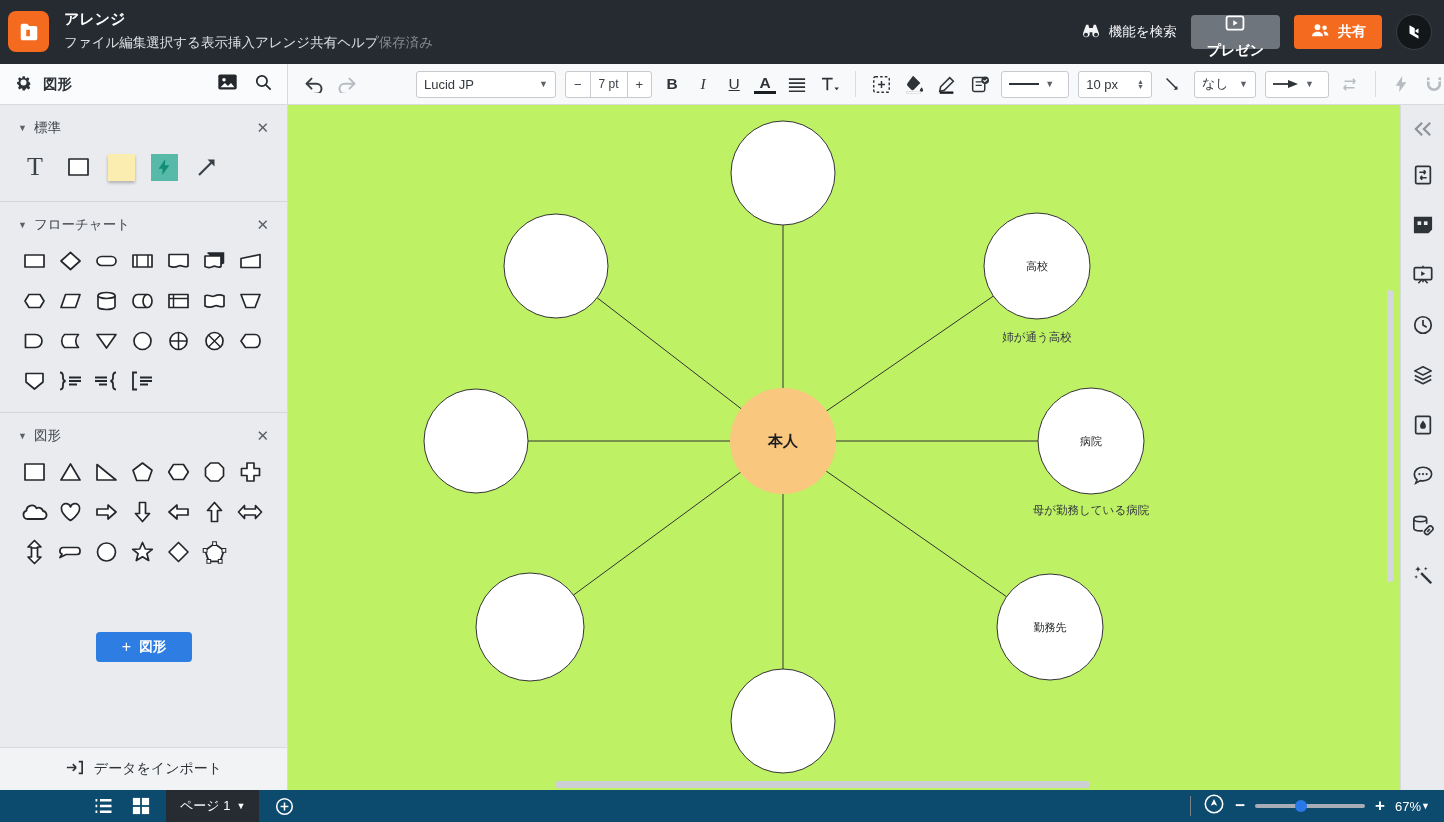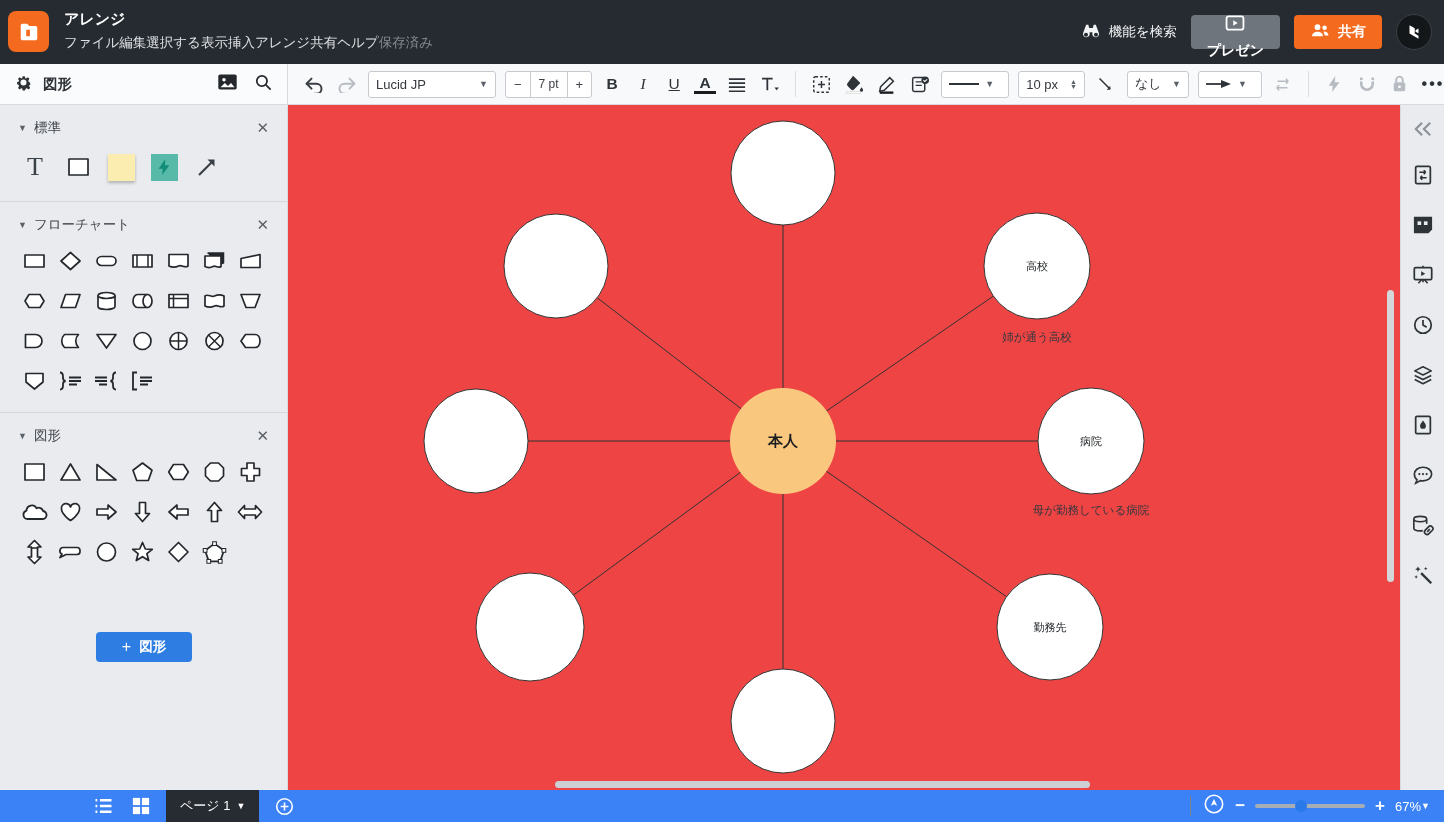--- a/index.html
+++ b/index.html
@@ -30,21 +30,21 @@
   #panel-header .title { font-size:14.5px; font-weight:bold; color:#2e3338; margin-left:10px; }
   #panel-header .spacer { flex:1; }
   #toolbar { position:absolute; left:288px; top:64px; width:1156px; height:41px; background:#f8f9fa;
     border-bottom:1px solid #d8dbde; display:flex; align-items:center; padding:0 14px; gap:9px; color:#3c4147; }
   .ticon { width:24px; height:24px; display:flex; align-items:center; justify-content:center; flex:0 0 auto; }
   .ticon.dim { color:#b7bcc2; }
   .tsep { width:1px; height:26px; background:#dcdfe2; margin:0 4px; flex:0 0 auto; }
   .combo { background:#fff; border:1px solid #c7cbd0; border-radius:3px; height:27px;
     display:flex; align-items:center; font-size:13px; color:#33383e; padding:0 7px; gap:6px; flex:0 0 auto; }
   .combo .car { font-size:9px; color:#5b6168; }
-  #font-combo { width:128px; } #font-combo span:first-child { flex:1; }
+  #font-combo { width:140px;margin-left:48px; } #font-combo span:first-child { flex:1; }
   .size-group { display:flex; border:1px solid #c7cbd0; border-radius:3px; background:#fff; height:27px;
     align-items:stretch; flex:0 0 auto; }
   .size-group>div { display:flex; align-items:center; justify-content:center; font-size:13px; padding:0 8px; }
   .size-group .bdr { border-left:1px solid #c7cbd0; border-right:1px solid #c7cbd0; font-size:12px; }
   .fmt { font-size:15.5px; width:22px; text-align:center; color:#2e3338; flex:0 0 auto; }
   .fmt.b { font-weight:bold; } .fmt.i { font-style:italic; font-family:"Liberation Serif",serif; }
   .fmt.u { text-decoration:underline; }
   .fmt.a { border-bottom:3px solid #1a1d20; line-height:17px; font-weight:bold;}
   .spin { display:flex; flex-direction:column; font-size:7px; color:#5b6168; line-height:5px; }
 
@@ -60,34 +60,34 @@
   .std-row { display:flex; gap:9px; padding:8px 16px 16px 18px; align-items:center; }
   .divider { height:1px; background:#d3d6da; margin:2px 0 0 0; }
   #add-shapes-btn { position:absolute; left:96px; top:527px; width:96px; height:30px; background:#2e7de2;
     color:#fff; border:none; border-radius:4px; font-size:13.5px; font-weight:bold;
     display:flex; align-items:center; justify-content:center; gap:8px; }
   #import-row { position:absolute; left:0; bottom:0; width:287px; height:43px; background:#f2f3f5;
     border-top:1px solid #d8dbde; display:flex; align-items:center; justify-content:center; gap:10px;
     font-size:14px; color:#2e3338; }
 
   
-  #canvas { position:absolute; left:288px; top:105px; width:1112px; height:685px; background:#ef4444; overflow:hidden; }
+  #canvas { position:absolute; left:288px; top:105px; width:1112px; height:685px; background:#bef264; overflow:hidden; }
   #diagram { position:absolute; left:0; top:0; }
   #hscroll { position:absolute; left:267px; top:676px; width:535px; height:7px; border-radius:4px; background:#ccd0d4; }
   #vscroll { position:absolute; left:1099px; top:185px; width:7px; height:292px; border-radius:4px; background:#d4d7da; }
 
   
   #right-dock { position:absolute; left:1400px; top:105px; width:44px; height:685px; background:#e9ebee;
     border-left:1px solid #d8dbde; display:flex; flex-direction:column; align-items:center; padding-top:8px; }
   #right-dock .dock-item { width:32px; height:32px; display:flex; align-items:center; justify-content:center;
     color:#2e3338; margin-bottom:18px; }
   #right-dock .dock-item.first { color:#8d939a; margin-bottom:14px; }
 
   
-  #bottombar { position:absolute; left:0; top:790px; width:1444px; height:32px; background:#3b82f6;
+  #bottombar { position:absolute; left:0; top:790px; width:1444px; height:32px; background:#0c4a6e;
     display:flex; align-items:center; color:#fff; }
   .bicon { width:30px; height:32px; display:flex; align-items:center; justify-content:center; }
   #page-tab { height:32px; background:#272c32; display:flex; align-items:center; gap:6px; padding:0 14px;
     font-size:13px; margin-left:10px; }
   #page-tab .car { font-size:9px; }
   #zoom-area { margin-left:auto; display:flex; align-items:center; gap:10px; padding-right:14px; }
   #zoom-area .vsep { width:1px; height:20px; background:#7b828a; margin-right:2px; }
   #slider { position:relative; width:110px; height:4px; border-radius:2px; background:#a7adb4; }
   #slider .knob { position:absolute; left:40px; top:-4px; width:12px; height:12px; border-radius:50%; background:#2979e8; }
   #zoom-pct { font-size:13px; display:flex; align-items:center; }
@@ -241,21 +241,21 @@
           <circle cx="17" cy="6" r="4.4" fill="#2e3338"></circle>
           <path d="M15 6l1.5 1.6L19.3 5" stroke="#fff" stroke-width="1.3" fill="none"></path>
         </svg>
     </span>
     <div class="combo" style="width:68px">
       <svg width="30" height="4" viewBox="0 0 30 4">
           <path d="M0 2h30" stroke="#2e3338" stroke-width="2"></path>
         </svg>
       <span class="car">▼</span>
     </div>
-    <div class="combo" style="gap:12px">
+    <div class="combo" style="gap:19px">
       <span>10 px</span>
       <span class="spin">
           <span>▲</span>
           <span>▼</span>
         </span>
     </div>
     <span class="ticon">
       <svg width="17" height="17" viewBox="0 0 20 20">
           <path d="M3 3l12 12" stroke="#2e3338" stroke-width="1.8"></path>
           <path d="M11.5 16.5L16 16l-.5-4.5z" fill="#2e3338"></path>
@@ -594,20 +594,29 @@
                 <rect x="4.7" y="18.7" width="3.6" height="3.6"></rect>
               </g>
             </svg>
           </div>
         </div>
       </div>
     <button id="add-shapes-btn">
       <span style="font-size:16px; font-weight:normal">+</span>
       <span>図形</span>
     </button>
+    <div id="import-row">
+      <span>
+        <svg width="19" height="17" viewBox="0 0 22 20">
+            <path d="M2 10h11M13 10l-4-4M13 10l-4 4" stroke="#2e3338" stroke-width="2" fill="none"></path>
+            <path d="M16 3h4v14h-4" stroke="#2e3338" stroke-width="2" fill="none"></path>
+          </svg>
+      </span>
+      <span>データをインポート</span>
+    </div>
   </div>
 
   <div id="canvas">
     <svg id="diagram" width="1112" height="686">
         <line x1="495" y1="336" x2="495" y2="68" stroke="#333" stroke-width="1"></line>
         <line x1="495" y1="336" x2="268" y2="161" stroke="#333" stroke-width="1"></line>
         <line x1="495" y1="336" x2="749" y2="161" stroke="#333" stroke-width="1"></line>
         <line x1="495" y1="336" x2="188" y2="336" stroke="#333" stroke-width="1"></line>
         <line x1="495" y1="336" x2="803" y2="336" stroke="#333" stroke-width="1"></line>
         <line x1="495" y1="336" x2="242" y2="522" stroke="#333" stroke-width="1"></line>

